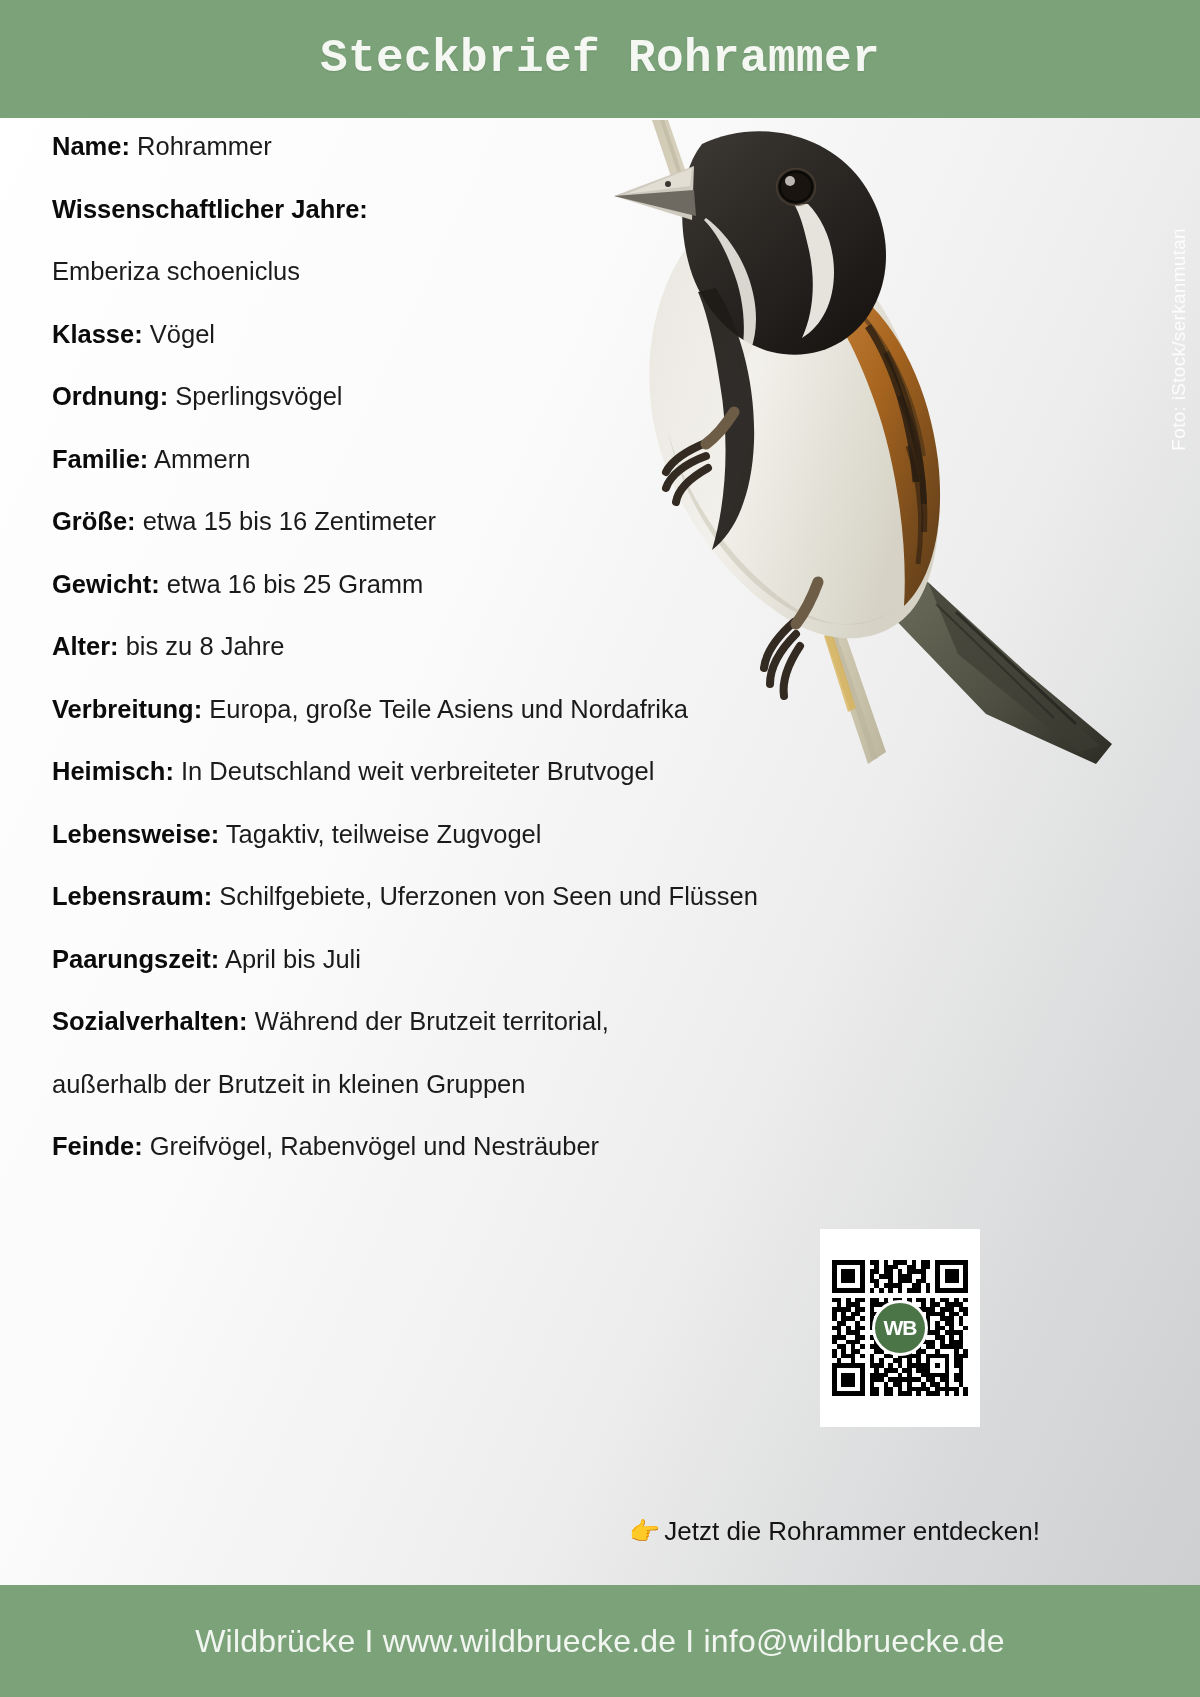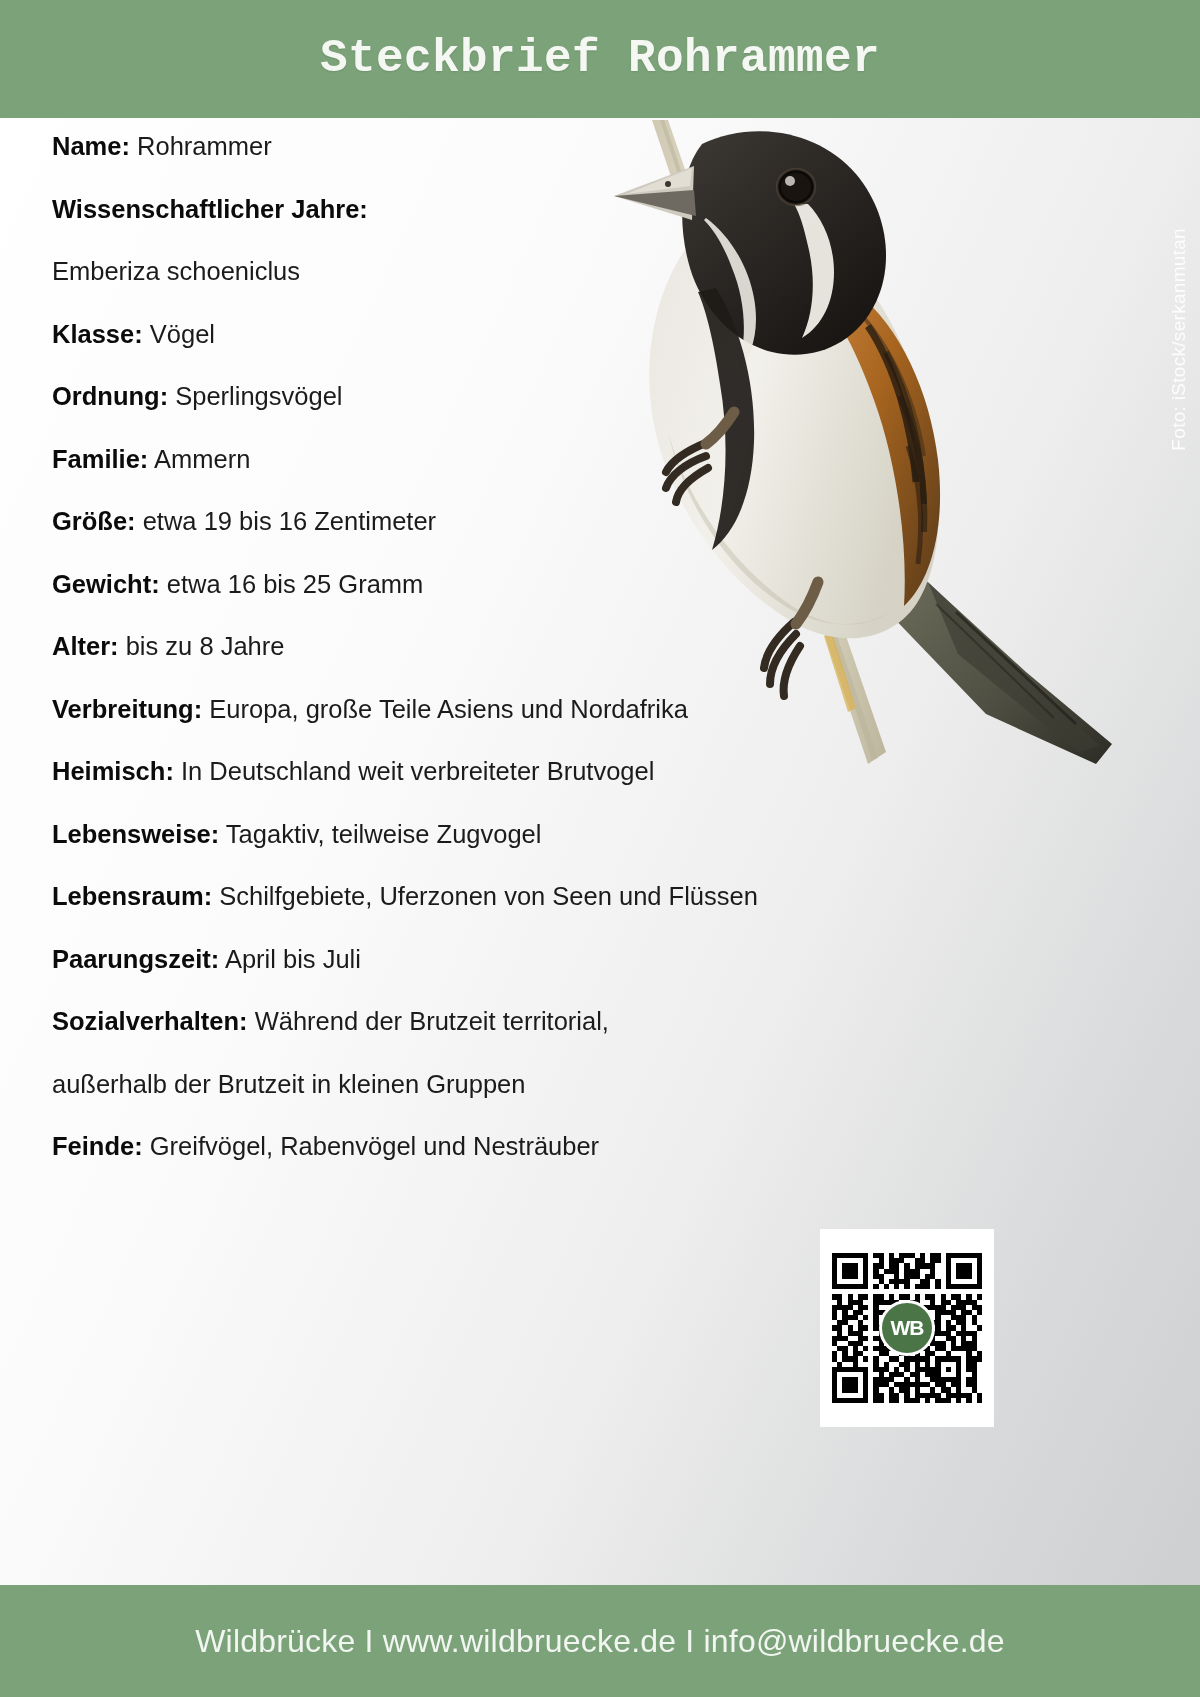--- a/index.html
+++ b/index.html
@@ -85,21 +85,21 @@
     margin-bottom:37px;
     white-space:nowrap;
   }
   .fact-label { font-weight:bold; color:#0b0b0b; }
   .fact-value { font-weight:normal; color:#1b1b1b; }
 
   
   .qr-wrap {
     position:absolute;
     left:820px; top:1229px;
-    width:174px; height:198px;
+    width:160px; height:198px;
     background:#ffffff;
     padding:12px;
     z-index:5;
   }
   .qr-canvas { position:relative; width:100%; height:100%; }
   .qr-canvas svg { display:block; width:100%; height:100%; }
   .qr-logo {
     position:absolute;
     left:50%; top:50%;
     transform:translate(-50%,-50%);
@@ -253,21 +253,21 @@
     <div class="fact-row">
       <span class="fact-label">Klasse:</span><span class="fact-value"> Vögel</span>
     </div>
     <div class="fact-row">
       <span class="fact-label">Ordnung:</span><span class="fact-value"> Sperlingsvögel</span>
     </div>
     <div class="fact-row">
       <span class="fact-label">Familie:</span><span class="fact-value"> Ammern</span>
     </div>
     <div class="fact-row">
-      <span class="fact-label">Größe:</span><span class="fact-value"> etwa 19 bis 16 Zentimeter</span>
+      <span class="fact-label">Größe:</span><span class="fact-value"> etwa 15 bis 16 Zentimeter</span>
     </div>
     <div class="fact-row">
       <span class="fact-label">Gewicht:</span><span class="fact-value"> etwa 16 bis 25 Gramm</span>
     </div>
     <div class="fact-row">
       <span class="fact-label">Alter:</span><span class="fact-value"> bis zu 8 Jahre</span>
     </div>
     <div class="fact-row">
       <span class="fact-label">Verbreitung:</span><span class="fact-value"> Europa, große Teile Asiens und Nordafrika</span>
     </div>
@@ -533,18 +533,21 @@
             <rect x="18" y="28" width="1" height="1"></rect>
           <rect x="21" y="28" width="2" height="1"></rect>
             <rect x="24" y="28" width="1" height="1"></rect>
           <rect x="26" y="28" width="1" height="1"></rect>
         </g>
       </svg>
     </div>
     <div class="qr-logo">WB</div>
   </div>
 
+  <div class="cta">
+    <span class="hand">👉</span><span>Jetzt die Rohrammer entdecken!</span>
+  </div>
 
   <div class="footer">
     <div class="footer-text">Wildbrücke I www.wildbruecke.de I info@wildbruecke.de</div>
   </div>
 
 </div>
 
 </body></html>

